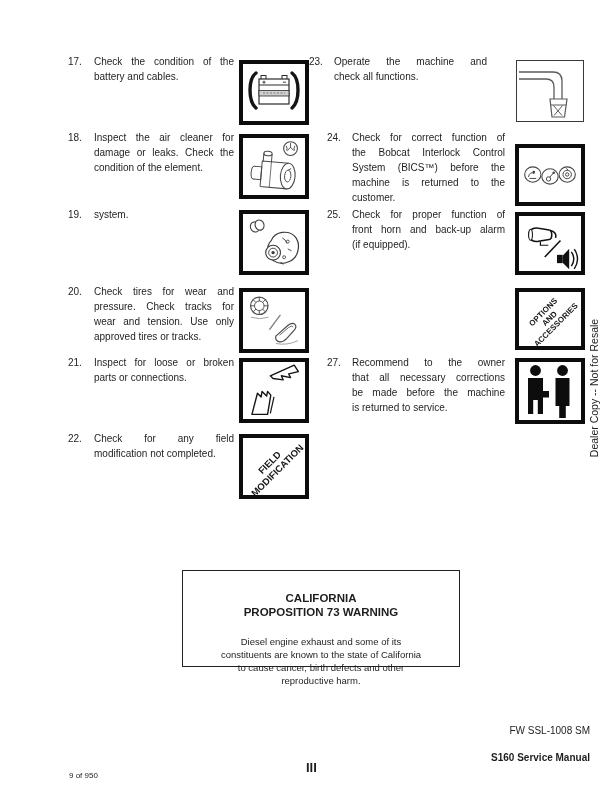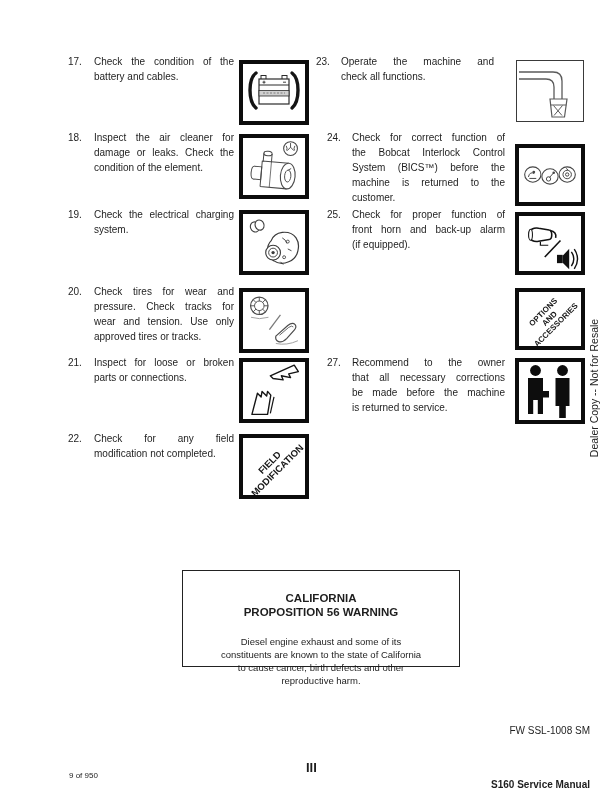--- a/index.html
+++ b/index.html
@@ -50,21 +50,20 @@
     <span class="num">18.</span>
     <div class="txt">
         <div class="jline">Inspect the air cleaner for</div>
         <div class="jline">damage or leaks. Check the</div>
         <div class="jline last">condition of the element.</div>
       </div>
   </div>
   <div class="item" style="left:68px;top:207px;width:166px">
     <span class="num">19.</span>
     <div class="txt">
-        <div class="jline">Check the electrical charging</div>
         <div class="jline last">system.</div>
       </div>
   </div>
   <div class="item" style="left:68px;top:284px;width:166px">
     <span class="num">20.</span>
     <div class="txt">
         <div class="jline">Check tires for wear and</div>
         <div class="jline">pressure. Check tracks for</div>
         <div class="jline">wear and tension. Use only</div>
         <div class="jline last">approved tires or tracks.</div>
@@ -78,21 +77,21 @@
       </div>
   </div>
   <div class="item" style="left:68px;top:431px;width:166px">
     <span class="num">22.</span>
     <div class="txt">
         <div class="jline">Check for any field</div>
         <div class="jline last">modification not completed.</div>
       </div>
   </div>
 
-  <div class="item" style="left:316px;top:54px;width:178px">
+  <div class="item" style="left:309px;top:54px;width:178px">
     <span class="num" style="flex-basis:25px;width:25px">23.</span>
     <div class="txt">
         <div class="jline">Operate the machine and</div>
         <div class="jline last">check all functions.</div>
       </div>
   </div>
   <div class="item" style="left:327px;top:130px;width:178px">
     <span class="num" style="flex-basis:25px;width:25px">24.</span>
     <div class="txt">
         <div class="jline">Check for correct function of</div>
@@ -248,29 +247,29 @@
     <svg viewBox="0 0 62 58">
       <circle cx="16.5" cy="8.5" r="5.4" fill="#0d0d0d"></circle>
       <path d="M9,16 H24 V29 H30 V35.5 H24 V52 H18.8 V38 H14.2 V52 H9 Z" fill="#0d0d0d"></path>
       <circle cx="43.5" cy="8.5" r="5.4" fill="#0d0d0d"></circle>
       <path d="M36.5,16 H50.5 V44 H46.8 V56 H40.2 V44 H36.5 Z" fill="#0d0d0d"></path>
     </svg>
   </div>
 
   <div id="calbox">
     <div class="cal-title">CALIFORNIA</div>
-    <div class="cal-title">PROPOSITION 56 WARNING</div>
+    <div class="cal-title">PROPOSITION 73 WARNING</div>
     <div class="cal-body centered">
         <div class="jline">Diesel engine exhaust and some of its</div>
         <div class="jline">constituents are known to the state of California</div>
         <div class="jline">to cause cancer, birth defects and other</div>
         <div class="jline last">reproductive harm.</div>
       </div>
   </div>
 
   <div id="sidebar-vertical">Dealer Copy -- Not for Resale</div>
 
   <div class="foot" style="top:725px;right:23px">FW SSL-1008 SM</div>
   <div class="foot bold" style="top:760px;left:306px;font-size:13px">III</div>
-  <div class="foot bold" style="top:779px;right:23px">S160 Service Manual</div>
+  <div class="foot bold" style="top:752px;right:23px">S160 Service Manual</div>
   <div class="foot small" style="top:771px;left:69px">9 of 950</div>
 
 </div>
 
 </body></html>

